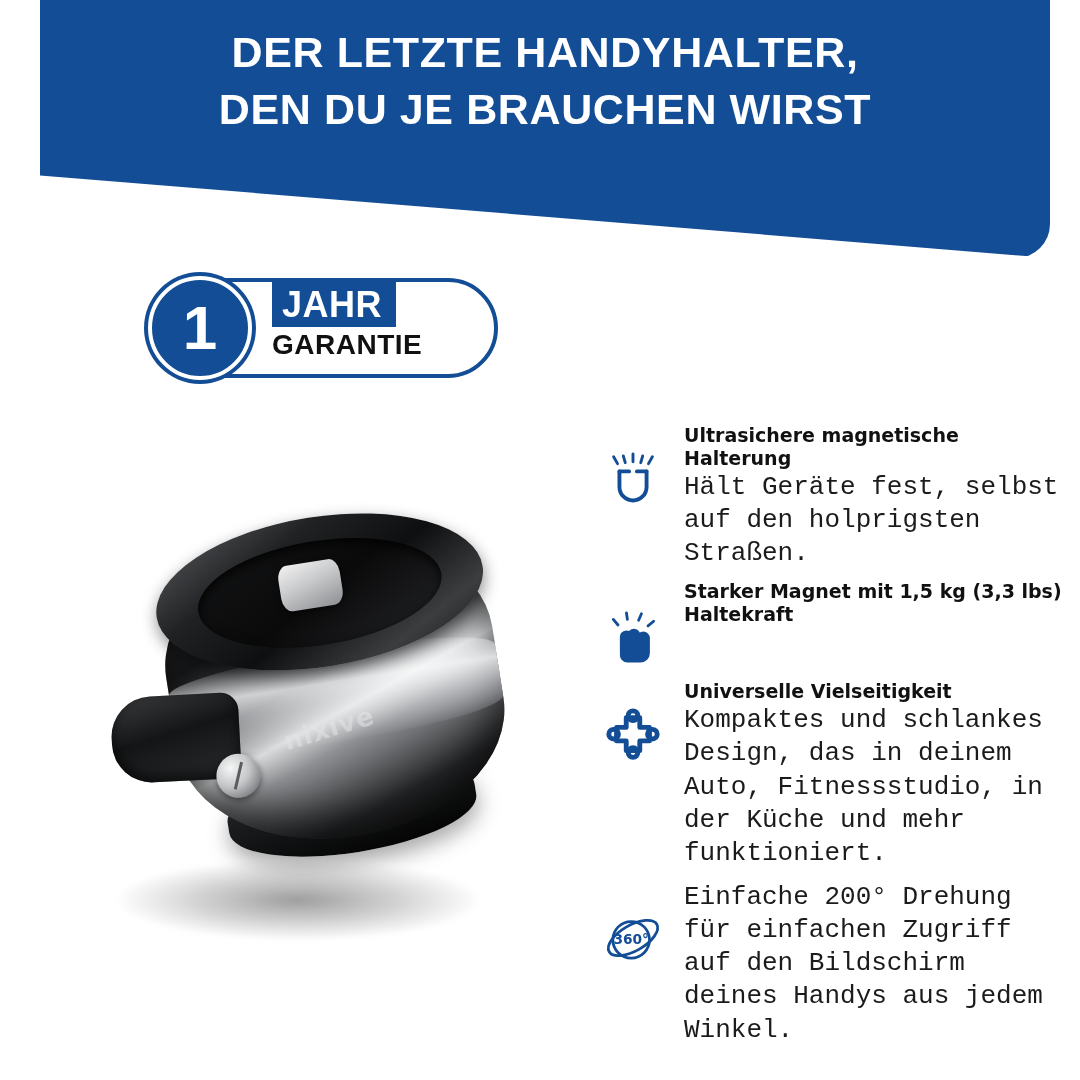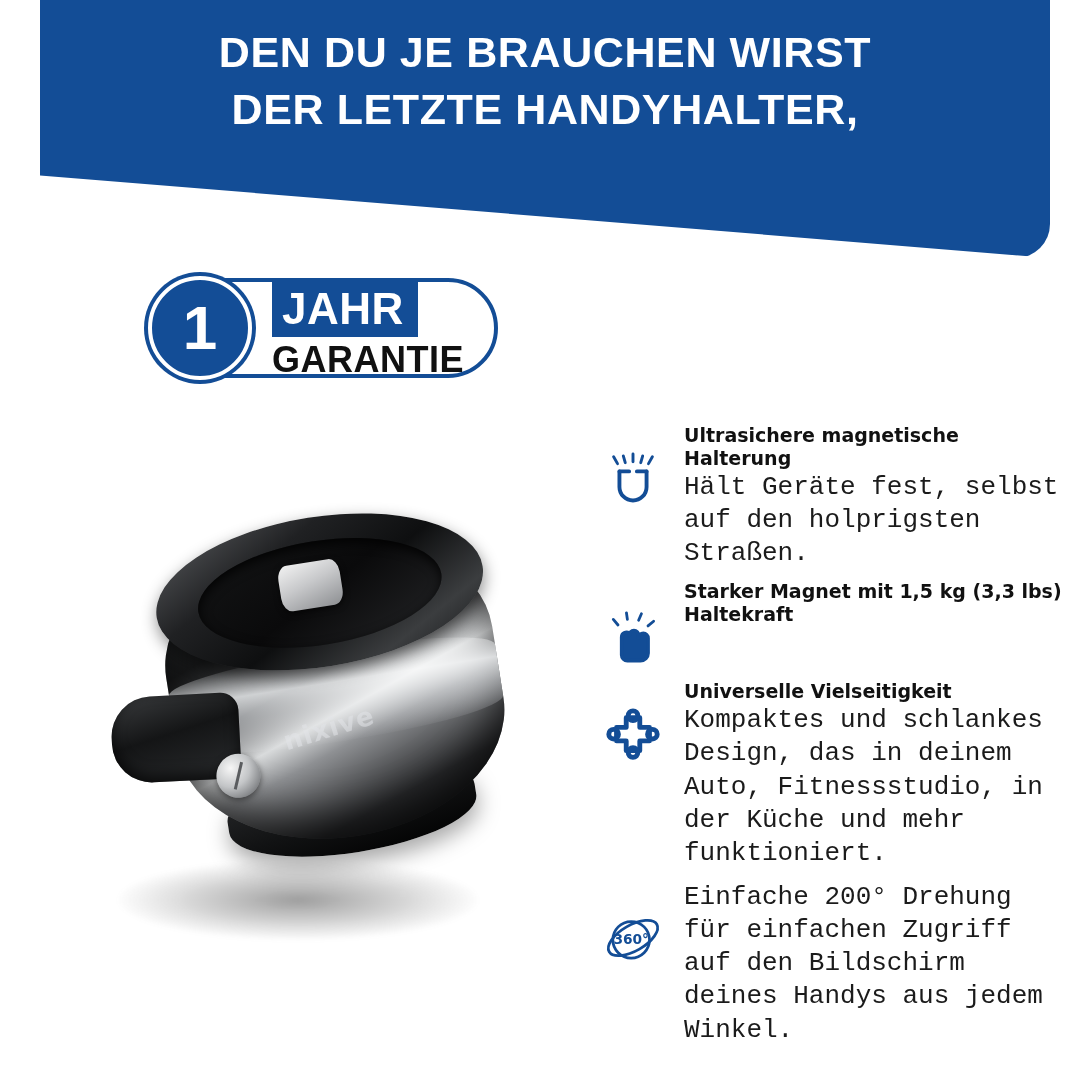--- a/index.html
+++ b/index.html
@@ -75,30 +75,30 @@
   }
   .warranty .txt {
     position: absolute;
     left: 132px; top: 14px;
     width: 230px;
   }
   .warranty .jahr {
     background: #134d96;
     color: #ffffff;
     font-weight: bold;
-    font-size: 44px;
+    font-size: 36px;
     line-height: 1.15;
     display: inline-block;
     padding: 2px 14px 2px 10px;
     letter-spacing: 0.5px;
   }
   .warranty .garantie {
     color: #111111;
     font-weight: bold;
-    font-size: 36px;
+    font-size: 28px;
     line-height: 1.15;
     letter-spacing: 0.5px;
     display: block;
     margin-top: 2px;
   }
 
   
   .product {
     position: absolute;
     left: 60px; top: 470px;
@@ -237,22 +237,22 @@
   }
 </style>
 </head>
 <body>
 
 <div class="page">
 
   <div class="banner-wrap">
     <div class="banner"></div>
     <div class="banner-inner">
+      <div class="banner-line">DER LETZTE HANDYHALTER,</div>
       <div class="banner-line">DEN DU JE BRAUCHEN WIRST</div>
-      <div class="banner-line">DER LETZTE HANDYHALTER,</div>
     </div>
   </div>
 
   <div class="warranty">
     <div class="pill"></div>
     <div class="circle">
       <span>1</span>
     </div>
     <div class="txt">
       <span class="jahr">JAHR</span>

